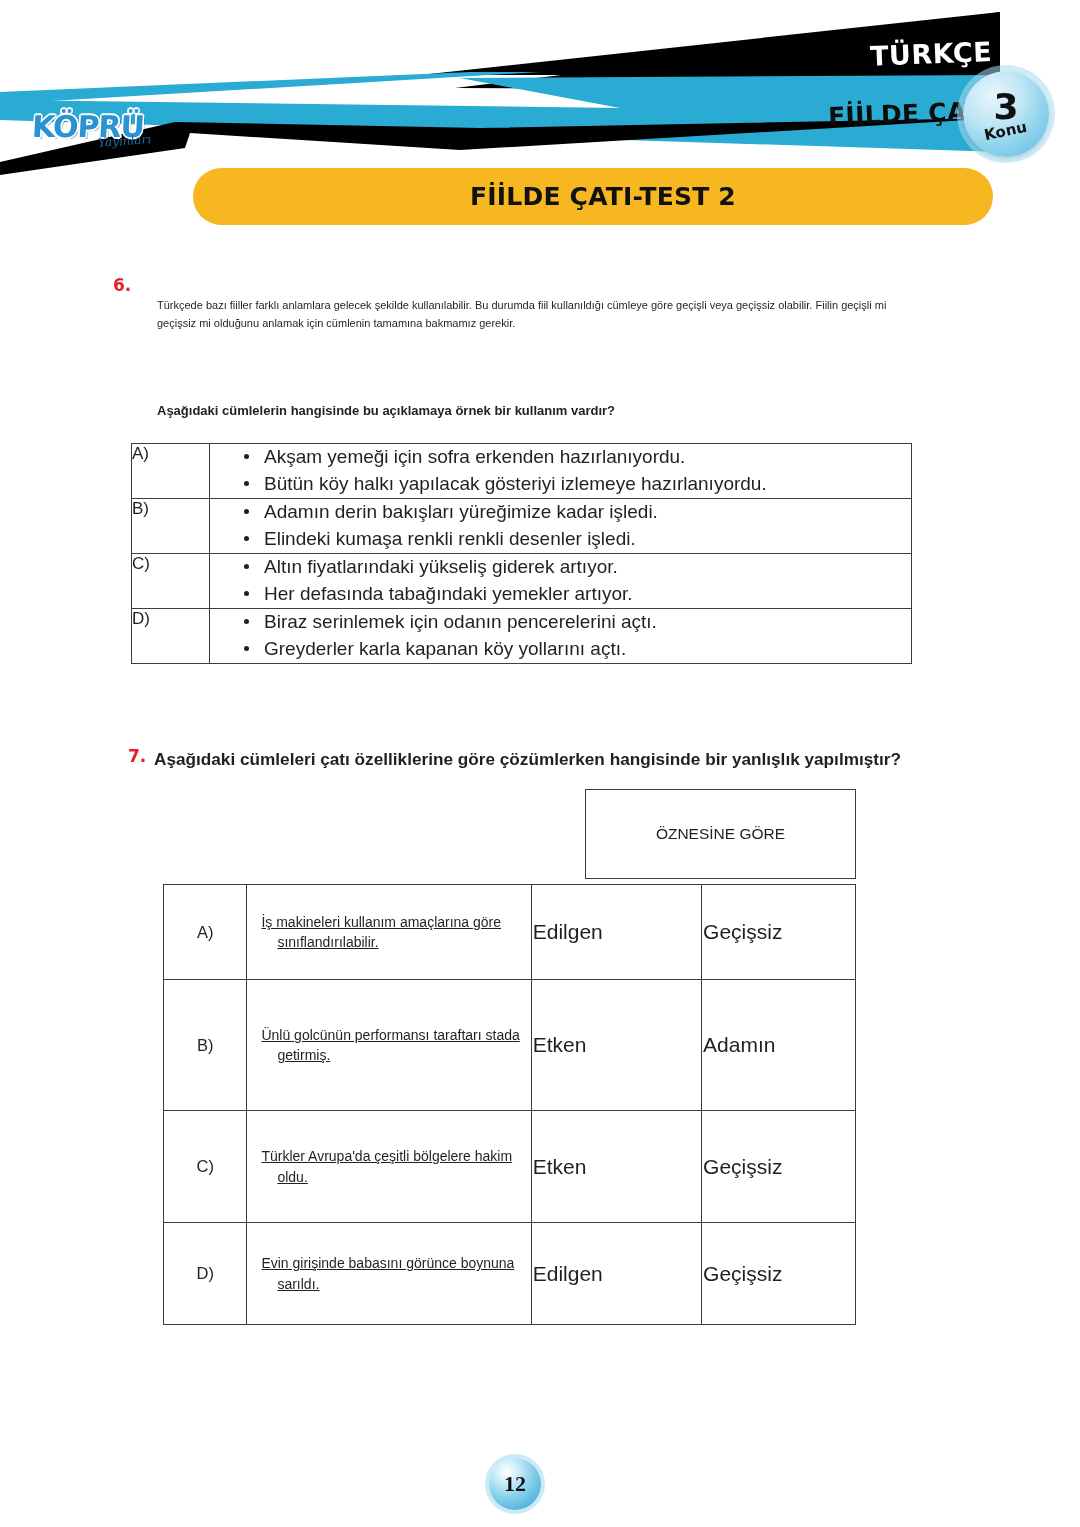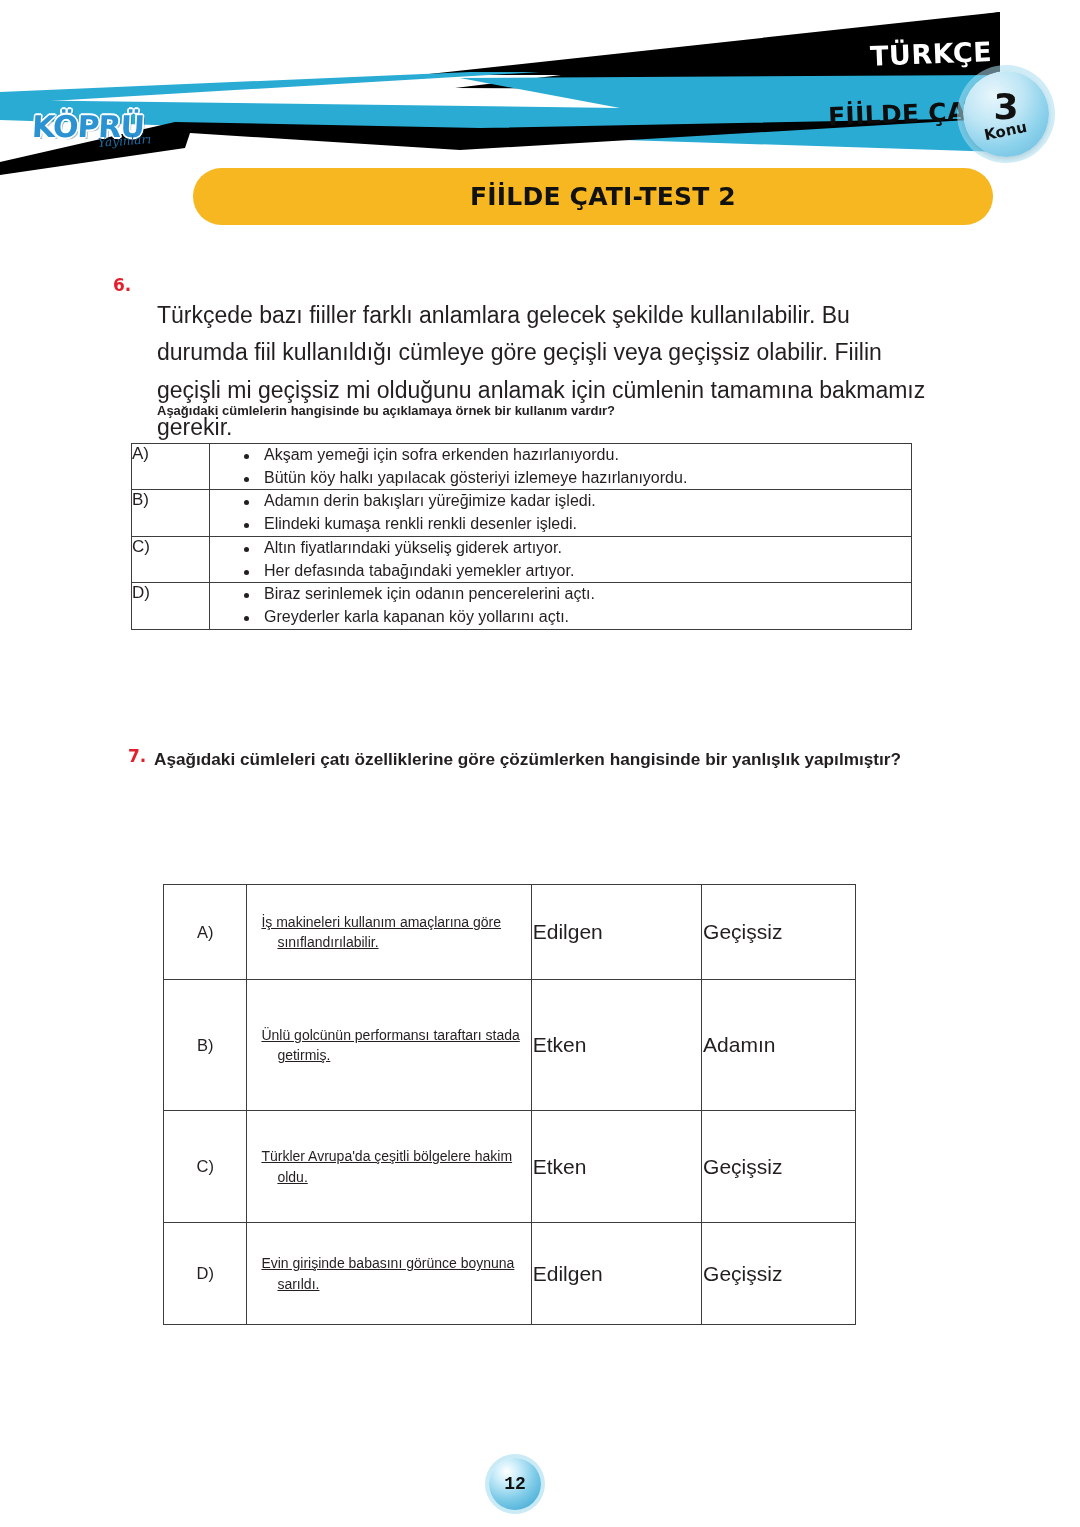--- a/index.html
+++ b/index.html
@@ -142,21 +142,21 @@
     color: #e0202c;
     font-family: "DejaVu Sans", sans-serif;
     font-weight: bold;
     font-size: 17px;
   }
   .q6-body {
     position: absolute;
     left: 157px;
     top: 297px;
     width: 770px;
-    font-size: 23px;
+    font-size: 11px;
     line-height: 1.62;
     color: #231f20;
   }
   .q6-prompt {
     position: absolute;
     left: 157px;
     top: 403px;
     width: 790px;
     font-size: 13px;
     font-weight: bold;
@@ -183,21 +183,21 @@
     color: #231f20;
   }
   td.opt-items { padding: 4px 0 5px 0; }
   ul.opt-list {
     margin: 0;
     padding: 0 0 0 32px;
     list-style: none;
   }
   ul.opt-list li {
     position: relative;
-    font-size: 16px;
+    font-size: 19px;
     line-height: 1.42;
     color: #231f20;
     padding-left: 22px;
   }
   ul.opt-list li::before {
     content: "";
     position: absolute;
     left: 2px;
     top: 10px;
     width: 5px;
@@ -291,23 +291,23 @@
     height: 52px;
     border-radius: 50%;
     background:
       radial-gradient(circle at 34% 26%, #ffffff 0%, #cdeefa 22%, #7ecbe8 55%, #2f9fce 100%);
     box-shadow: 0 0 0 4px rgba(150,214,236,.5);
     display: flex;
     align-items: center;
     justify-content: center;
   }
   .page-badge span {
-    font-family: Liberation Mono, monospace;
-    font-weight: bold;
-    font-size: 18px;
+    font-family: Liberation Serif, serif;
+    font-weight: bold;
+    font-size: 22px;
     color: #111;
   }
 </style>
 </head>
 <body>
 
 <div class="header">
   <svg width="1080" height="175" viewBox="0 0 1080 175" xmlns="http://www.w3.org/2000/svg">
 
     <polygon points="1000,12 1000,75 420,75" fill="#000000"></polygon>
@@ -378,20 +378,21 @@
         </ul>
       </td>
     </tr>
   </tbody>
 </table>
 
 <div class="q7-num">7.</div>
 <div class="q7-prompt">Aşağıdaki cümleleri çatı özelliklerine göre çözümlerken hangisinde bir yanlışlık yapılmıştır?</div>
 
 <div class="q7-head">
+  <div class="q7-head-cell">ÖZNESİNE GÖRE</div>
 </div>
 
 <table class="q7-table">
   <tbody>
     <tr style="height:95px">
       <td class="q7-letter">A)</td>
       <td class="q7-sentence">
         <span>İş makineleri kullanım amaçlarına göre</span>
         <span class="cont">sınıflandırılabilir.</span>
       </td>

